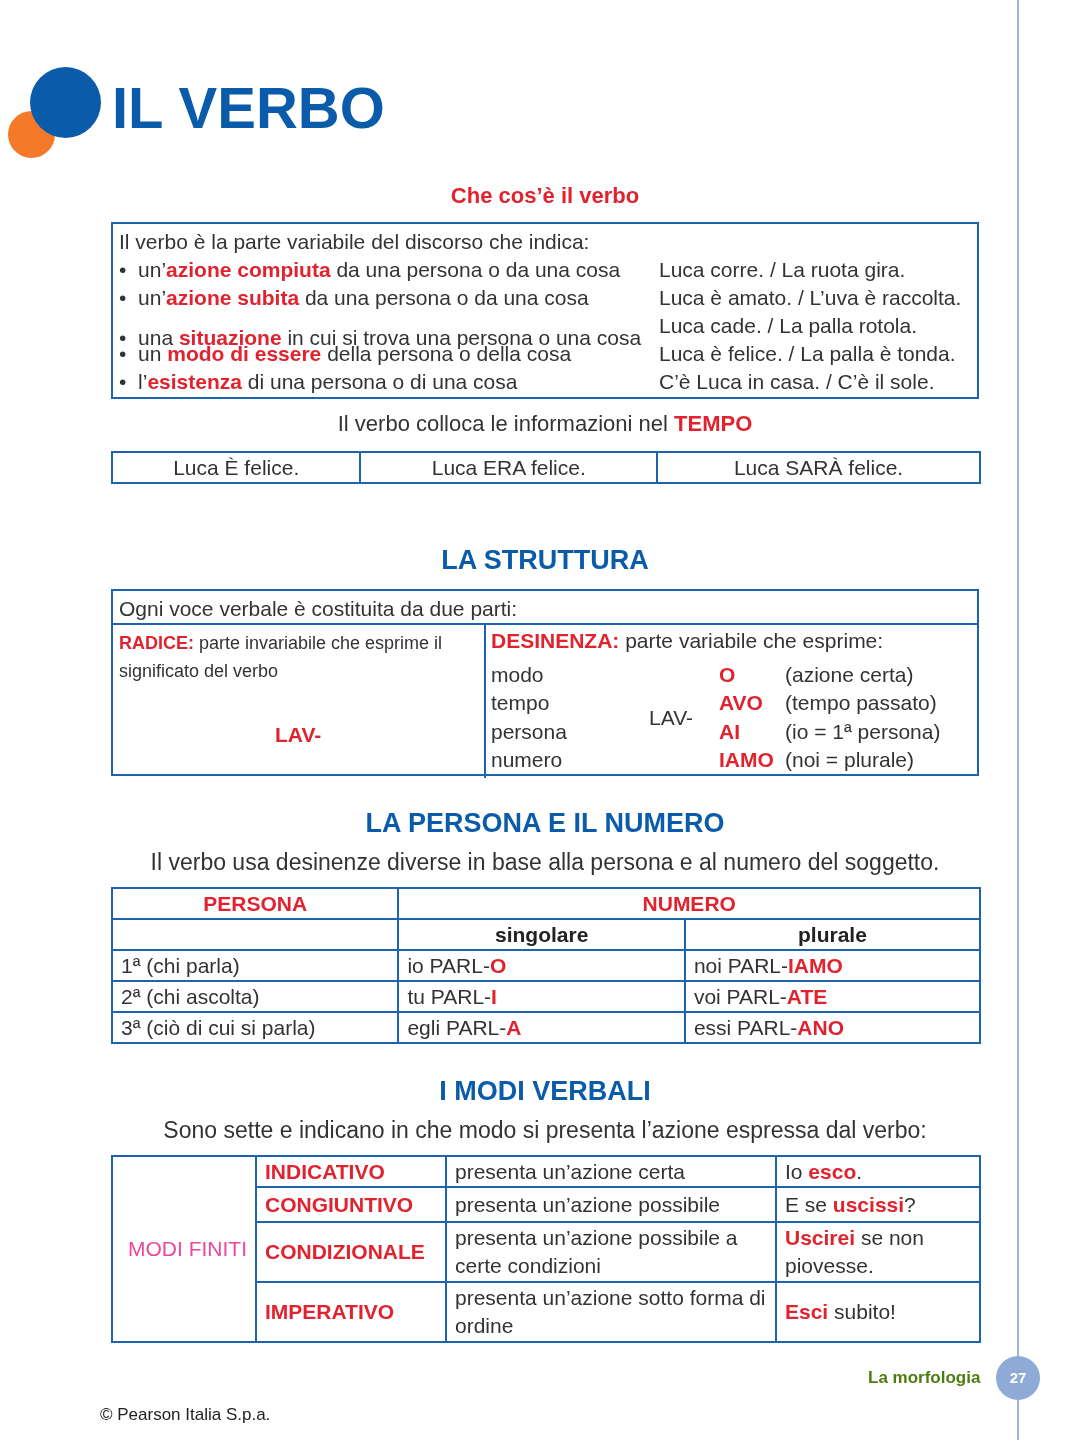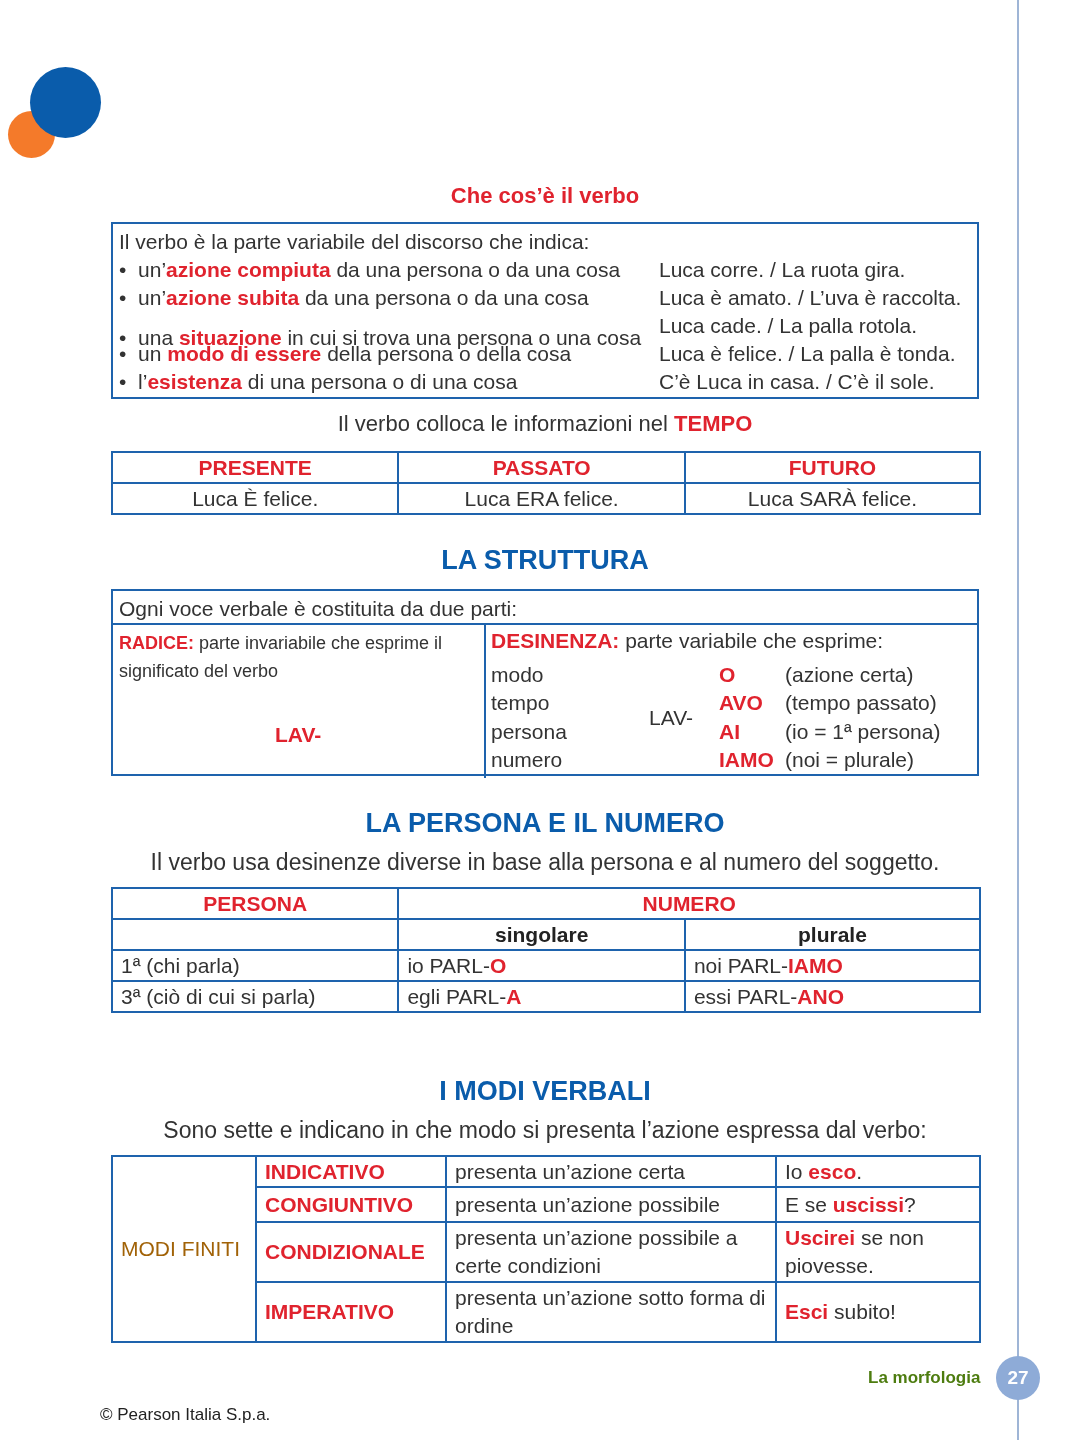--- a/index.html
+++ b/index.html
@@ -13,31 +13,32 @@
   .c-blue { position:absolute; left:22px; top:3px; width:71px; height:71px; border-radius:50%; background:#0a5cab; }
   .title { position:absolute; left:104px; top:10px; font-size:58px; font-weight:bold; color:#0a5cab; letter-spacing:0px; }
   .h-sec { position:absolute; left:110px; width:870px; text-align:center; font-weight:bold; }
   .box { position:absolute; left:111px; width:868px; border:2px solid #1e63ad; box-sizing:border-box; }
   table { border-collapse:collapse; width:100%; }
   td { border:2px solid #1e63ad; padding:0 8px; font-size:21px; vertical-align:middle; color:#333; }
   .tbl { position:absolute; left:111px; width:870px; }
   .center { text-align:center; }
   .line { position:absolute; font-size:21px; white-space:nowrap; }
   .footer-label { position:absolute; left:868px; top:1368px; font-size:17px; font-weight:bold; color:#4d7c0f; }
-  .page-num { position:absolute; left:996px; top:1356px; width:44px; height:44px; border-radius:50%; background:#8eabd7; color:#fff; font-size:19px; font-weight:bold; text-align:center; line-height:44px; }
+  .page-num { position:absolute; left:996px; top:1356px; width:44px; height:44px; border-radius:50%; background:#8eabd7; color:#fff; font-size:15px; font-weight:bold; text-align:center; line-height:44px; }
   .copyright { position:absolute; left:100px; top:1405px; font-size:17px; color:#222; }
 </style>
 </head>
 <body>
 
 <div class="sideline"></div>
 
 <div class="title-wrap">
   <div class="c-orange"></div>
   <div class="c-blue"></div>
+  <div class="title">IL VERBO</div>
 </div>
 
 <div class="h-sec red" style="top:183px;font-size:22px;">Che cos’è il verbo</div>
 
 <div class="box" style="top:222px;height:177px;">
   <div class="line" style="left:6px;top:6px;">Il verbo è la parte variabile del discorso che indica:</div>
   <div>
     <div class="line" style="left:6px;top:34px;">•&nbsp; <span>un’</span><span class="red">azione compiuta</span><span> da una persona o da una cosa</span></div>
     <div class="line" style="left:546px;top:34px;">Luca corre. / La ruota gira.</div>
     <div class="line" style="left:6px;top:62px;">•&nbsp; <span>un’</span><span class="red">azione subita</span><span> da una persona o da una cosa</span></div>
@@ -49,25 +50,20 @@
     <div class="line" style="left:6px;top:146px;">•&nbsp; <span>l’</span><span class="red">esistenza</span><span> di una persona o di una cosa</span></div>
     <div class="line" style="left:546px;top:146px;">C’è Luca in casa. / C’è il sole.</div>
   </div>
 </div>
 
 <div class="h-sec" style="top:411px;font-size:22px;font-weight:normal;color:#333;"><span>Il verbo colloca le informazioni nel </span><span class="red">TEMPO</span></div>
 
 <div class="tbl" style="top:451px;">
   <table>
     <tbody>
-        <tr style="height:31px;">
-      <td class="center red" style="width:33%;">PRESENTE</td>
-      <td class="center red" style="width:33%;">PASSATO</td>
-      <td class="center red">FUTURO</td>
-    </tr>
     <tr style="height:31px;">
       <td class="center">Luca È felice.</td>
       <td class="center">Luca ERA felice.</td>
       <td class="center">Luca SARÀ felice.</td>
     </tr>
   </tbody>
     </table>
 </div>
 
 <div class="h-sec blue" style="top:545px;font-size:27px;">LA STRUTTURA</div>
@@ -108,36 +104,41 @@
       <td></td>
       <td class="center" style="width:33%;font-weight:bold;color:#222;">singolare</td>
       <td class="center" style="font-weight:bold;color:#222;">plurale</td>
     </tr>
     <tr style="height:31px;padding-left:30px;">
       <td>1ª (chi parla)</td>
       <td><span>io PARL-</span><span class="red">O</span></td>
       <td><span>noi PARL-</span><span class="red">IAMO</span></td>
     </tr>
     <tr style="height:31px;">
+      <td>2ª (chi ascolta)</td>
+      <td><span>tu PARL-</span><span class="red">I</span></td>
+      <td><span>voi PARL-</span><span class="red">ATE</span></td>
+    </tr>
+    <tr style="height:31px;">
       <td>3ª (ciò di cui si parla)</td>
       <td><span>egli PARL-</span><span class="red">A</span></td>
       <td><span>essi PARL-</span><span class="red">ANO</span></td>
     </tr>
   </tbody>
     </table>
 </div>
 
 <div class="h-sec blue" style="top:1076px;font-size:27px;">I MODI VERBALI</div>
 <div class="h-sec" style="top:1117px;font-size:23px;font-weight:normal;color:#333;">Sono sette e indicano in che modo si presenta l’azione espressa dal verbo:</div>
 
 <div class="tbl" style="top:1155px;">
   <table>
     <tbody>
         <tr style="height:31px;">
-      <td rowspan="4" style="width:126px;font-weight:normal;color:#a16207;">MODI FINITI</td>
+      <td rowspan="4" style="width:126px;font-weight:normal;color:#ec4899;text-align:right;">MODI FINITI</td>
       <td class="red" style="width:172px;">INDICATIVO</td>
       <td style="width:312px;">presenta un’azione certa</td>
       <td><span>Io </span><span class="red">esco</span><span>.</span></td>
     </tr>
     <tr style="height:35px;">
       <td class="red">CONGIUNTIVO</td>
       <td>presenta un’azione possibile</td>
       <td><span>E se </span><span class="red">uscissi</span><span>?</span></td>
     </tr>
     <tr style="height:60px;">

